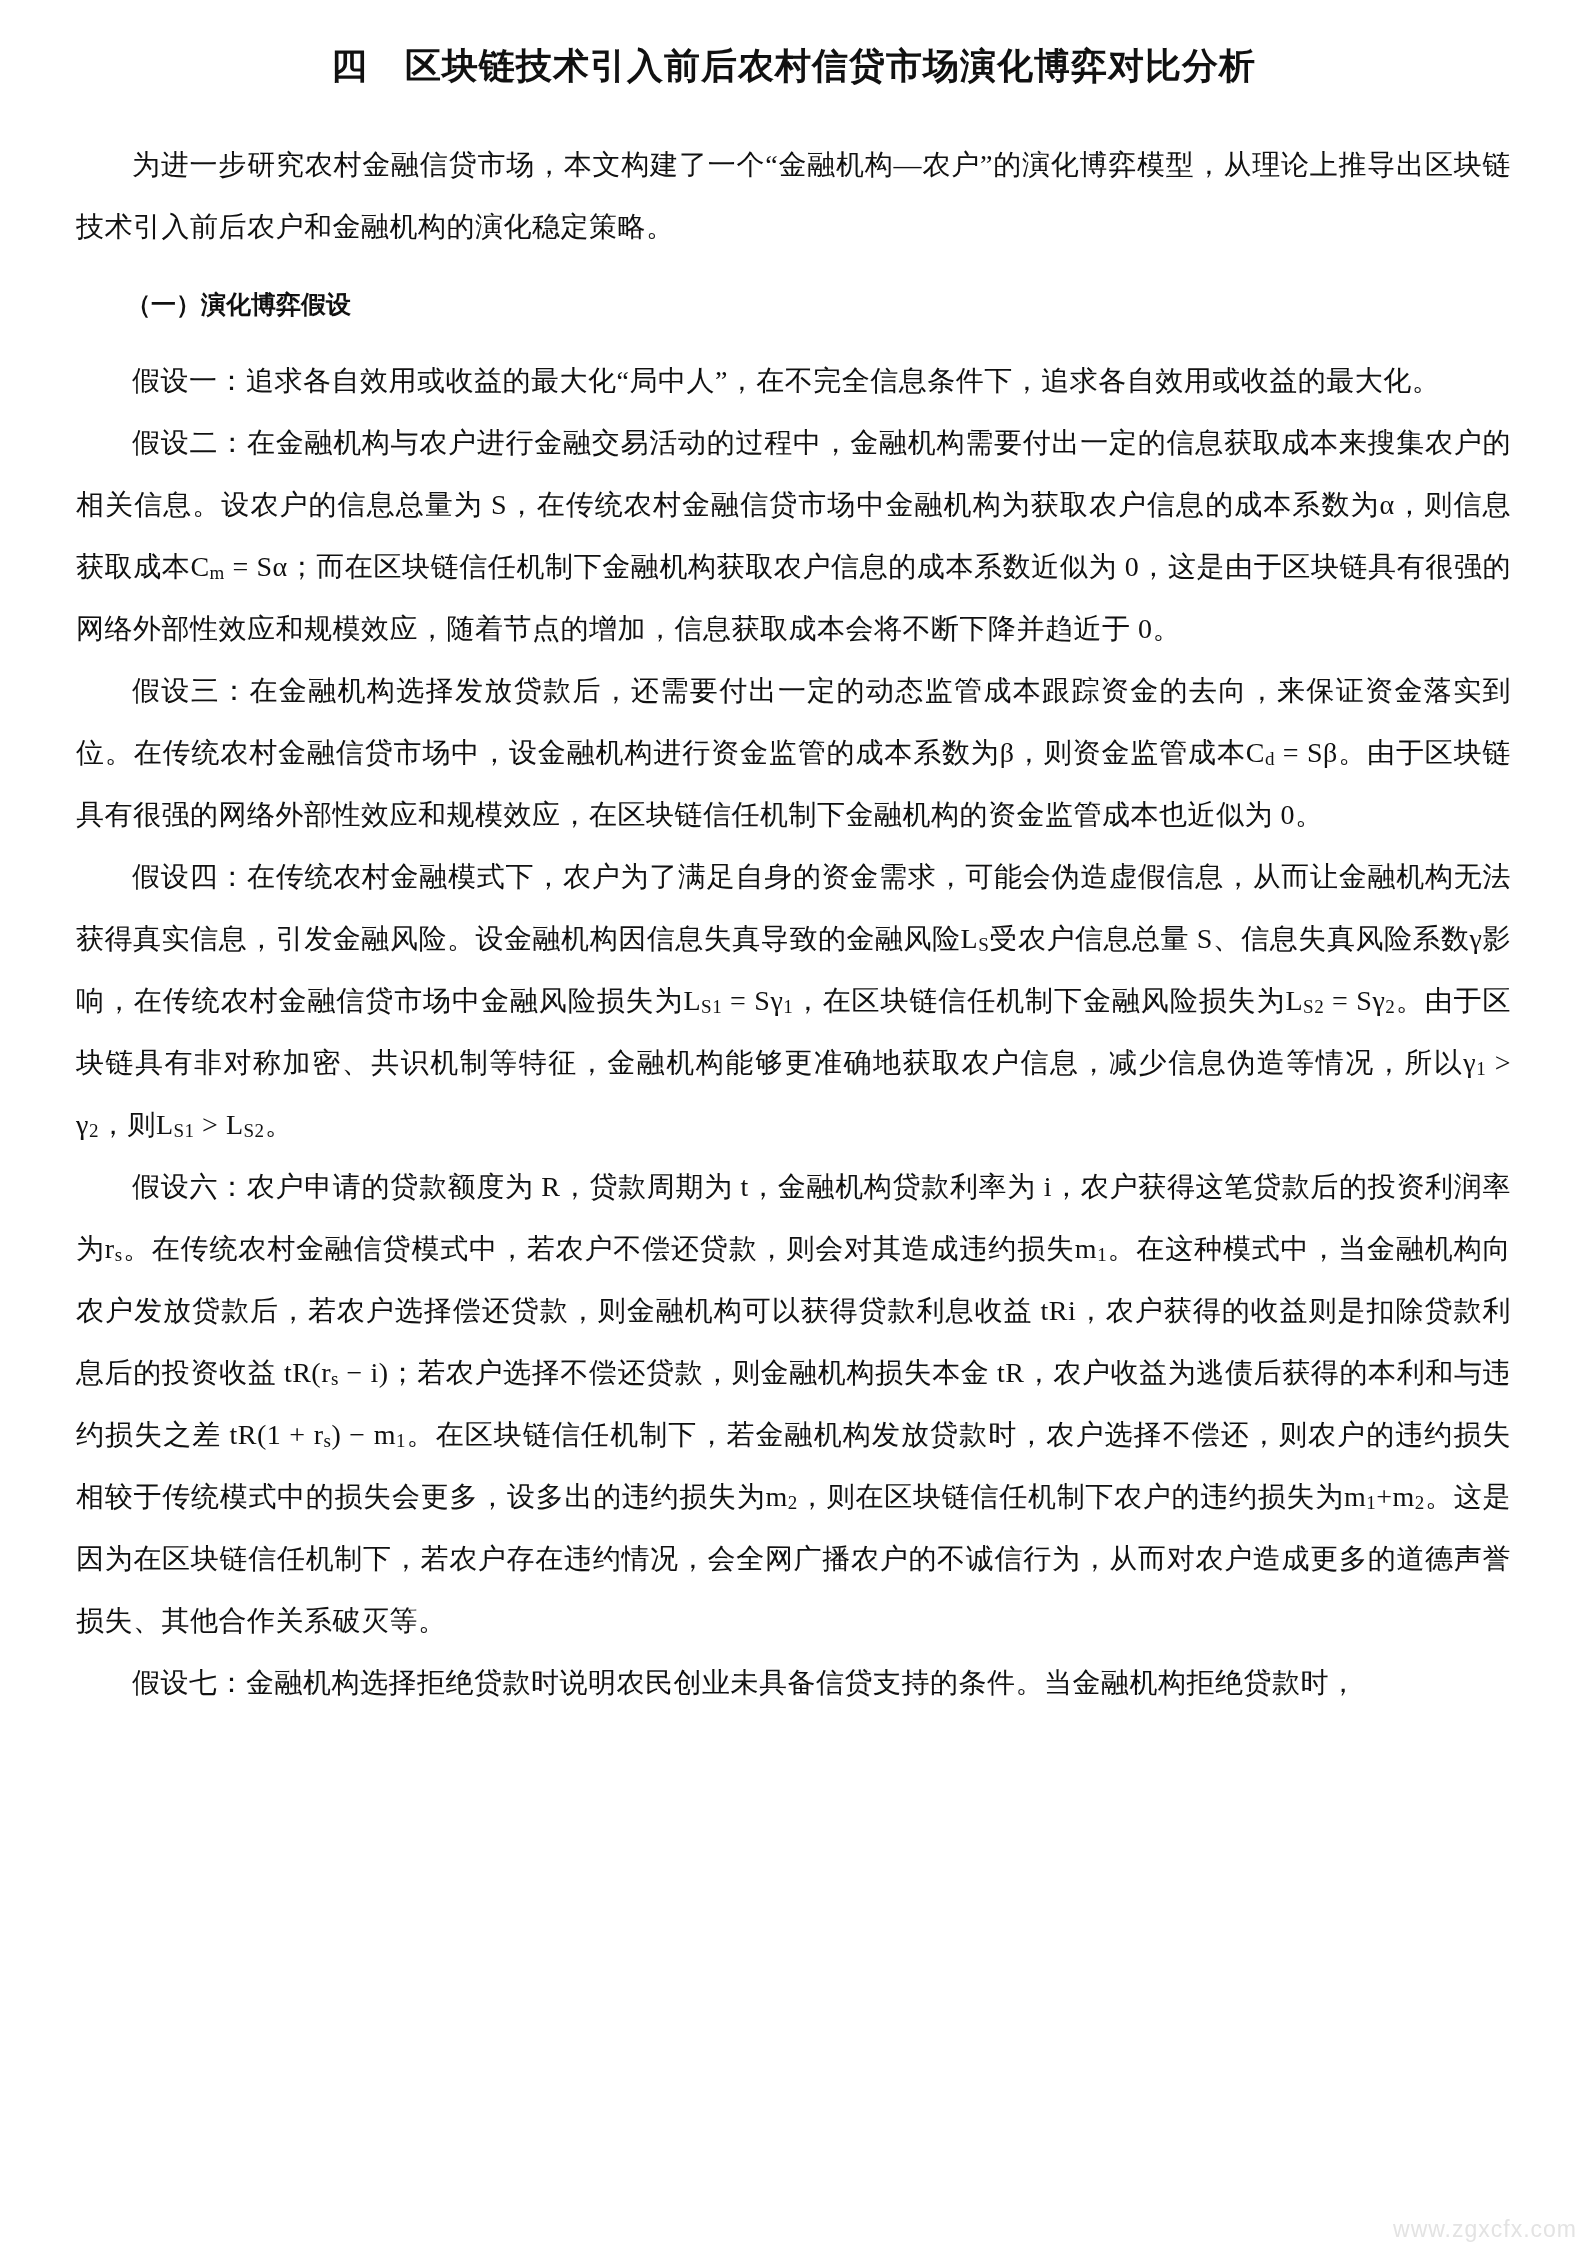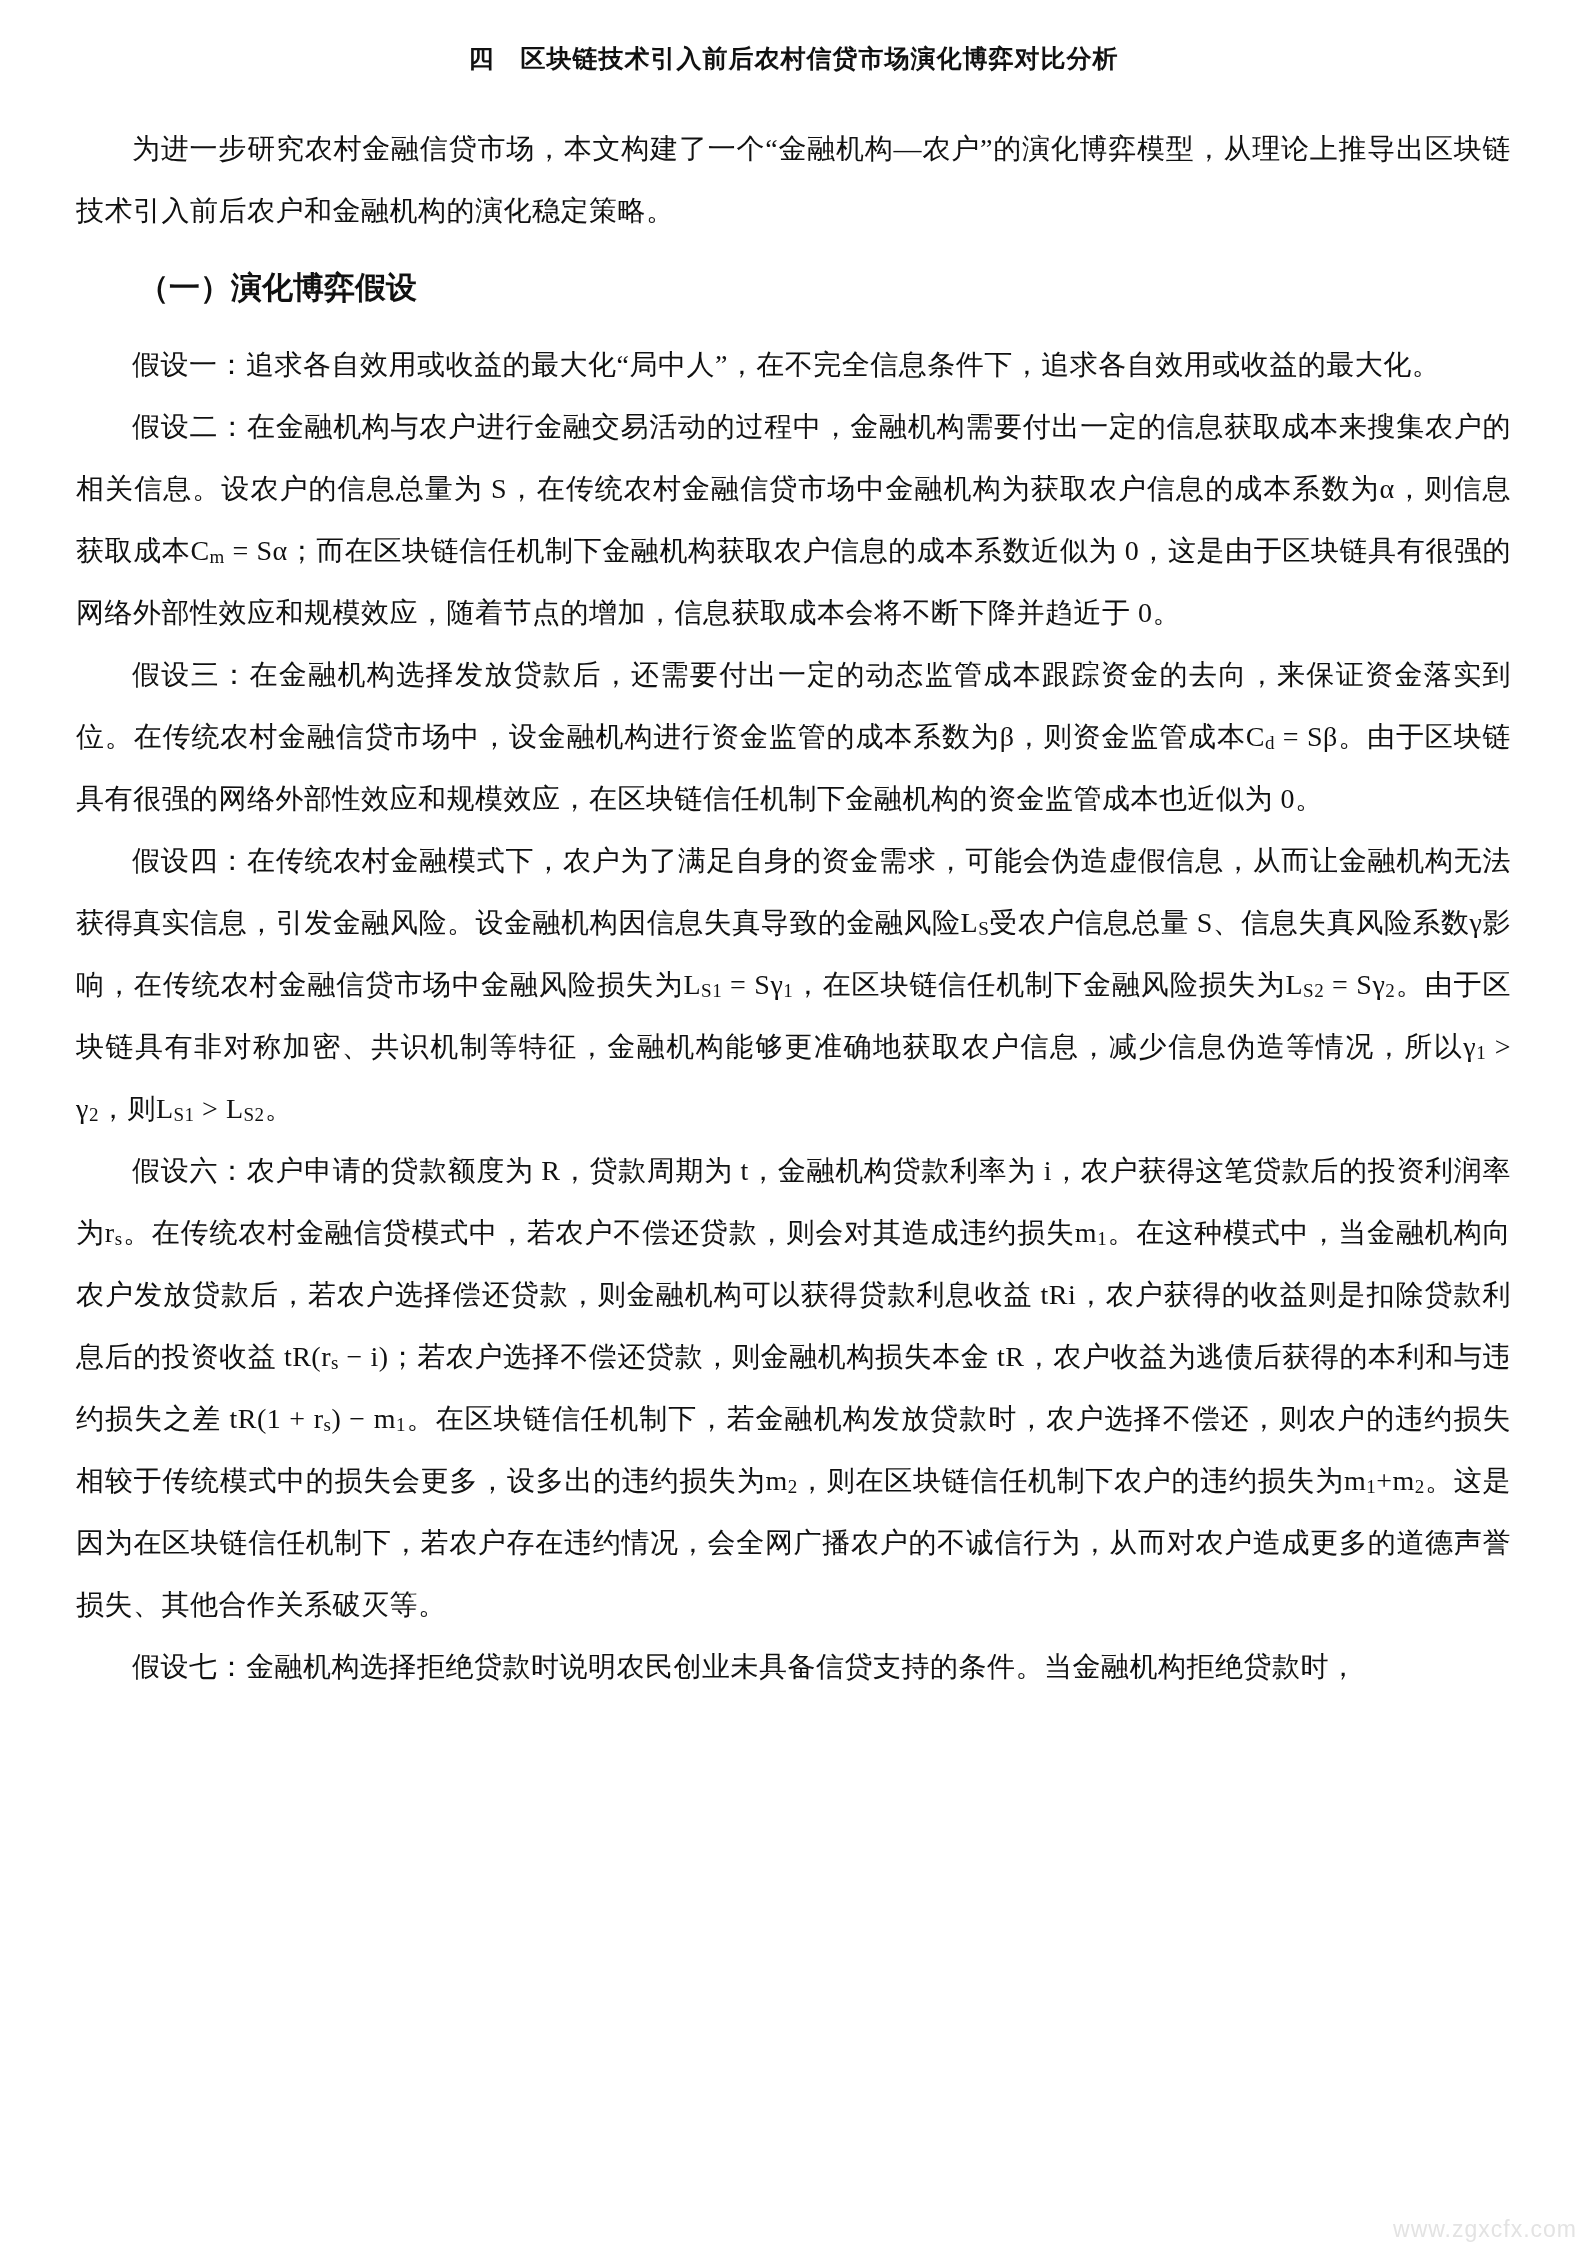--- a/index.html
+++ b/index.html
@@ -14,39 +14,39 @@
     background: #ffffff;
     color: #111111;
     font-family: "Liberation Serif", "DejaVu Serif", serif;
     box-sizing: border-box;
     padding: 40px 76px 0 76px;
     overflow: hidden;
   }
   .doc-title {
     font-family: "Liberation Sans", "DejaVu Sans", sans-serif;
     font-weight: bold;
-    font-size: 25px;
+    font-size: 36px;
     line-height: 1.45;
     text-align: center;
     margin: 0 0 42px 0;
     letter-spacing: 1px;
   }
   .para {
     font-size: 28px;
     line-height: 62px;
     text-align: justify;
     text-justify: inter-ideograph;
     text-indent: 2em;
     margin: 0;
     letter-spacing: 0.5px;
   }
   .section-heading {
     font-family: "Liberation Sans", "DejaVu Sans", sans-serif;
     font-weight: bold;
-    font-size: 31px;
+    font-size: 25px;
     line-height: 62px;
     text-indent: 2em;
     margin: 15px 0 15px 0;
   }
   sub {
     font-size: 0.68em;
     line-height: 0;
     vertical-align: -0.18em;
   }
   .watermark {

